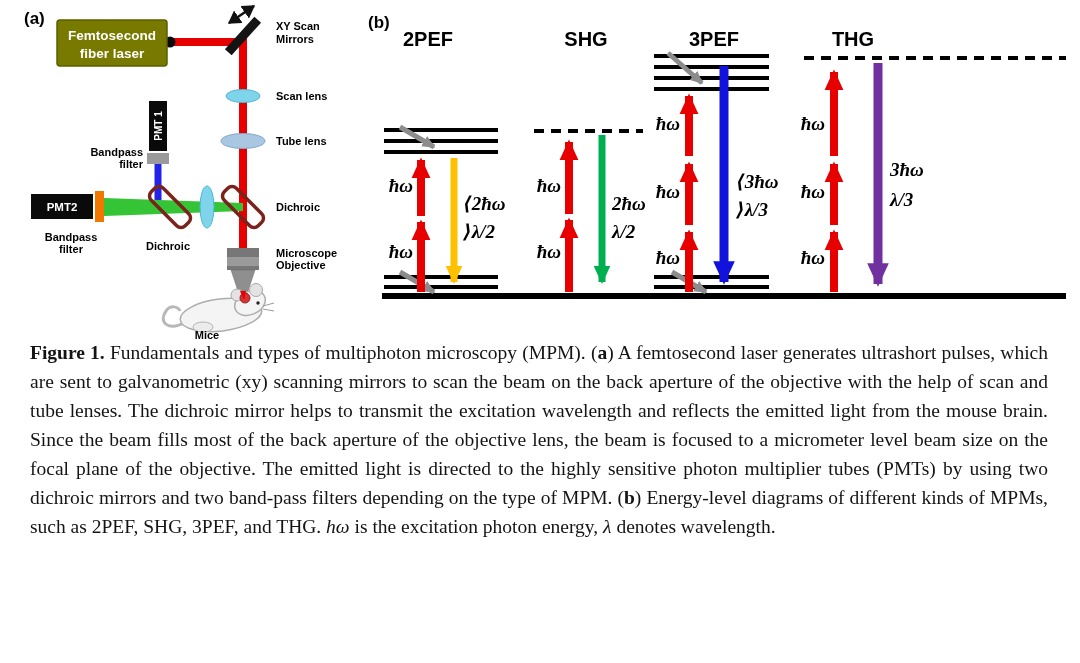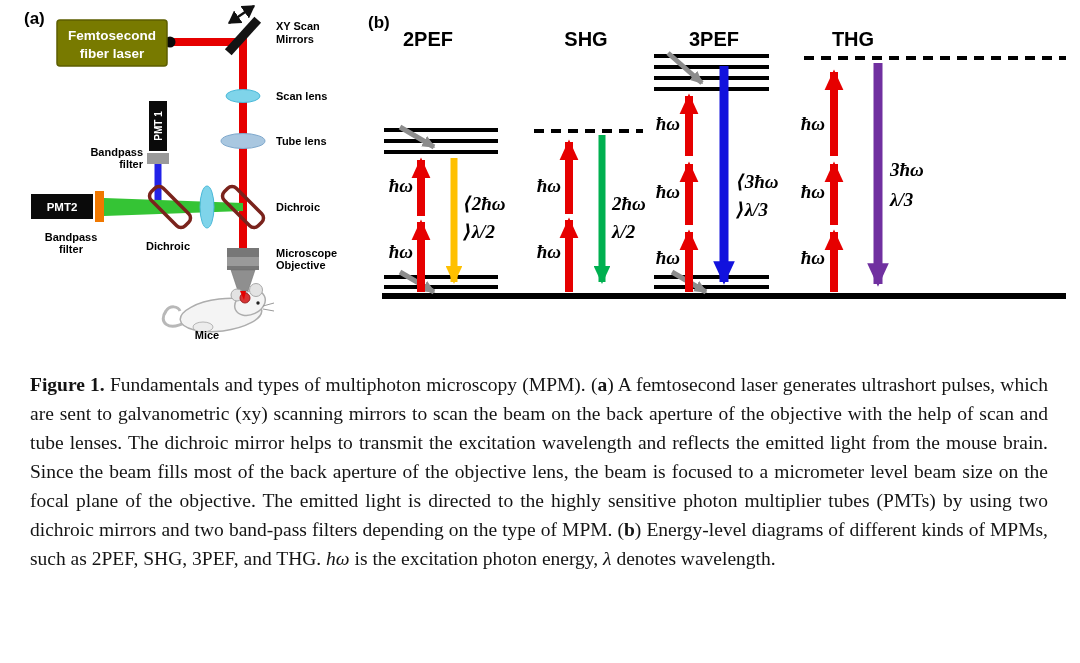--- a/index.html
+++ b/index.html
@@ -14,21 +14,21 @@
   .bt{font:700 20px "Liberation Sans",sans-serif;fill:#000;}
   .math{font-family:"Liberation Serif","DejaVu Serif",serif;font-style:italic;font-weight:600;font-size:19px;fill:#000;}
   .lbl{font:700 11px "Liberation Sans",sans-serif;fill:#000;}
   .lblw{font:700 10px "Liberation Sans",sans-serif;fill:#fff;}
   .lblw2{font:700 11.5px "Liberation Sans",sans-serif;fill:#fff;}
   .laser-txt{font:700 13.5px "Liberation Sans",sans-serif;fill:#fff;}
   .lvl{stroke:#000;}
   .dash{stroke:#000;stroke-dasharray:10 7;}
   
   .caption{
-    position:absolute;left:30px;top:370px;width:1018px;margin:0;
+    position:absolute;left:30px;top:338px;width:1018px;margin:0;
     font-family:"Liberation Serif",serif;font-size:19.5px;line-height:1.49;
     color:#141414;text-align:justify;
   }
   .b{font-weight:bold}
   .i{font-style:italic}
 </style>
 </head>
 <body>
 
 <div>

